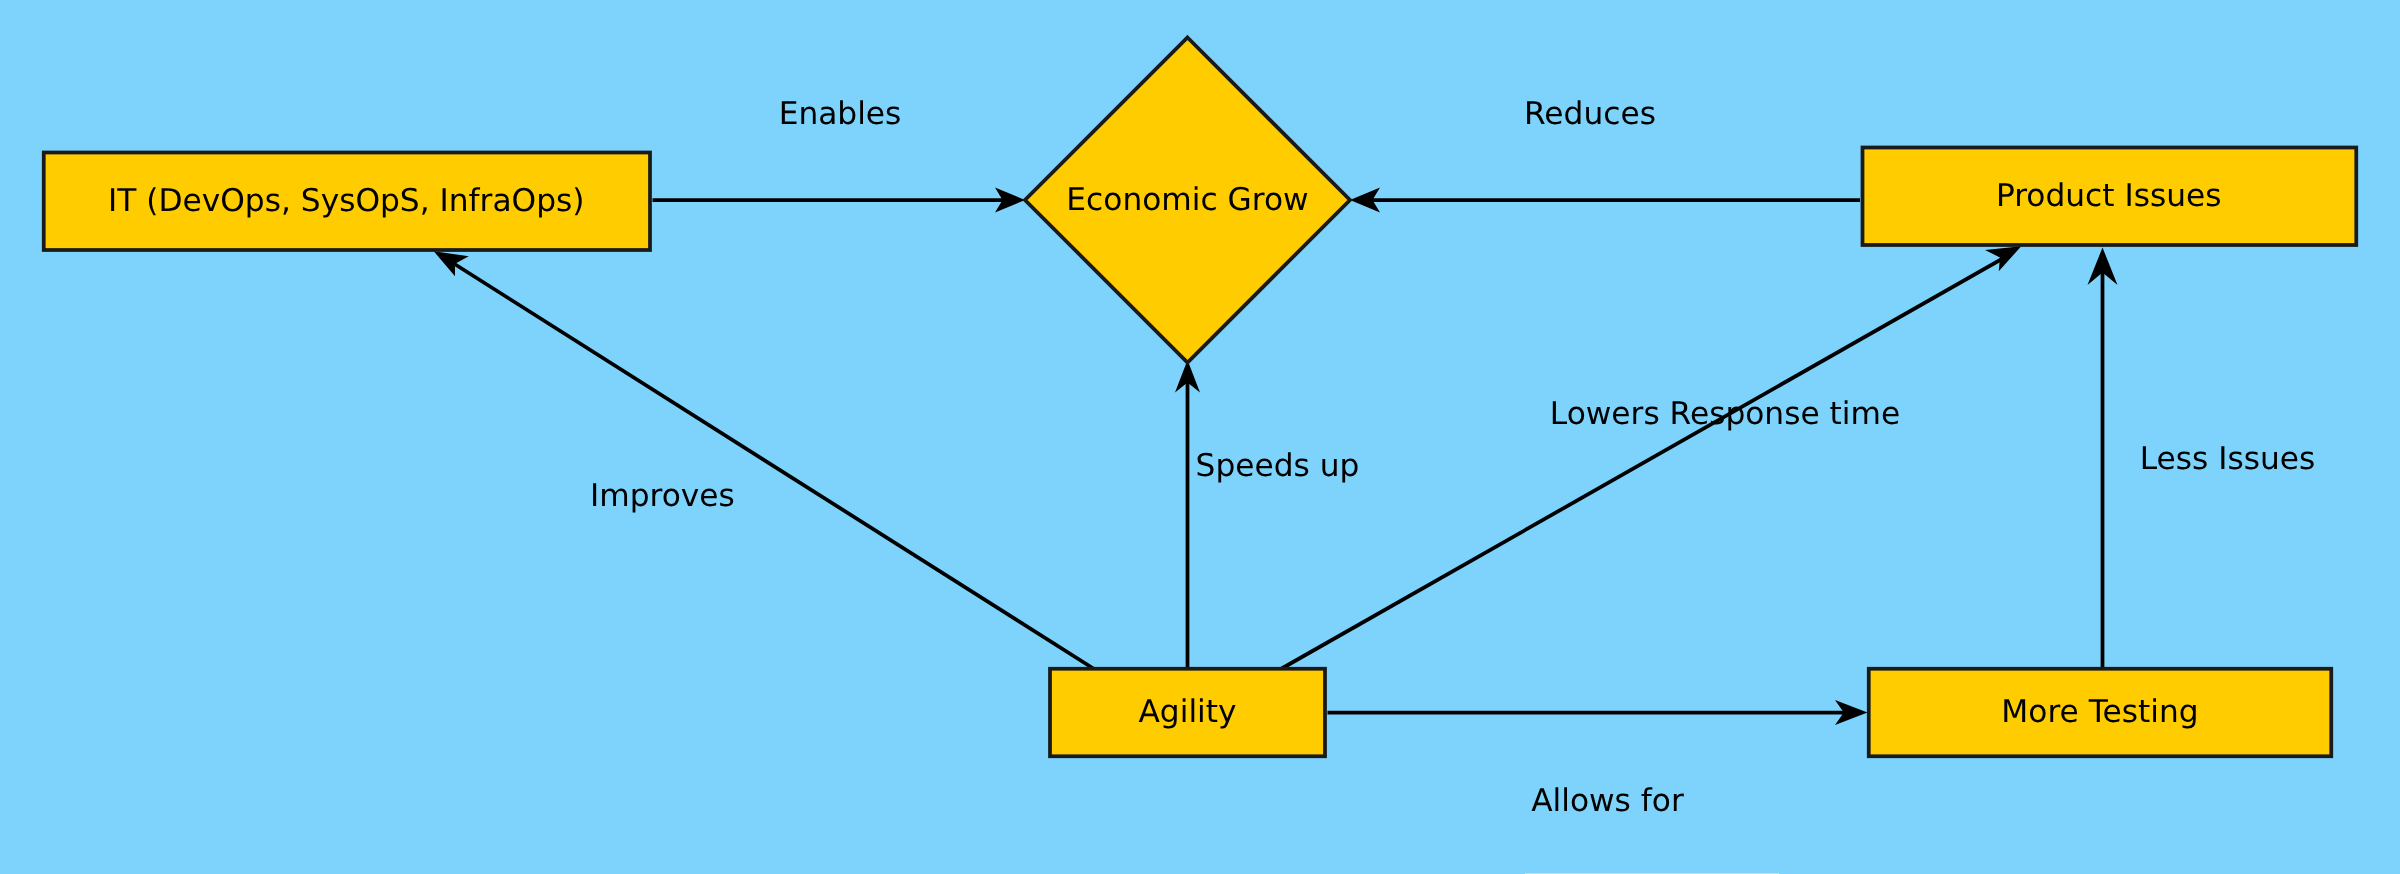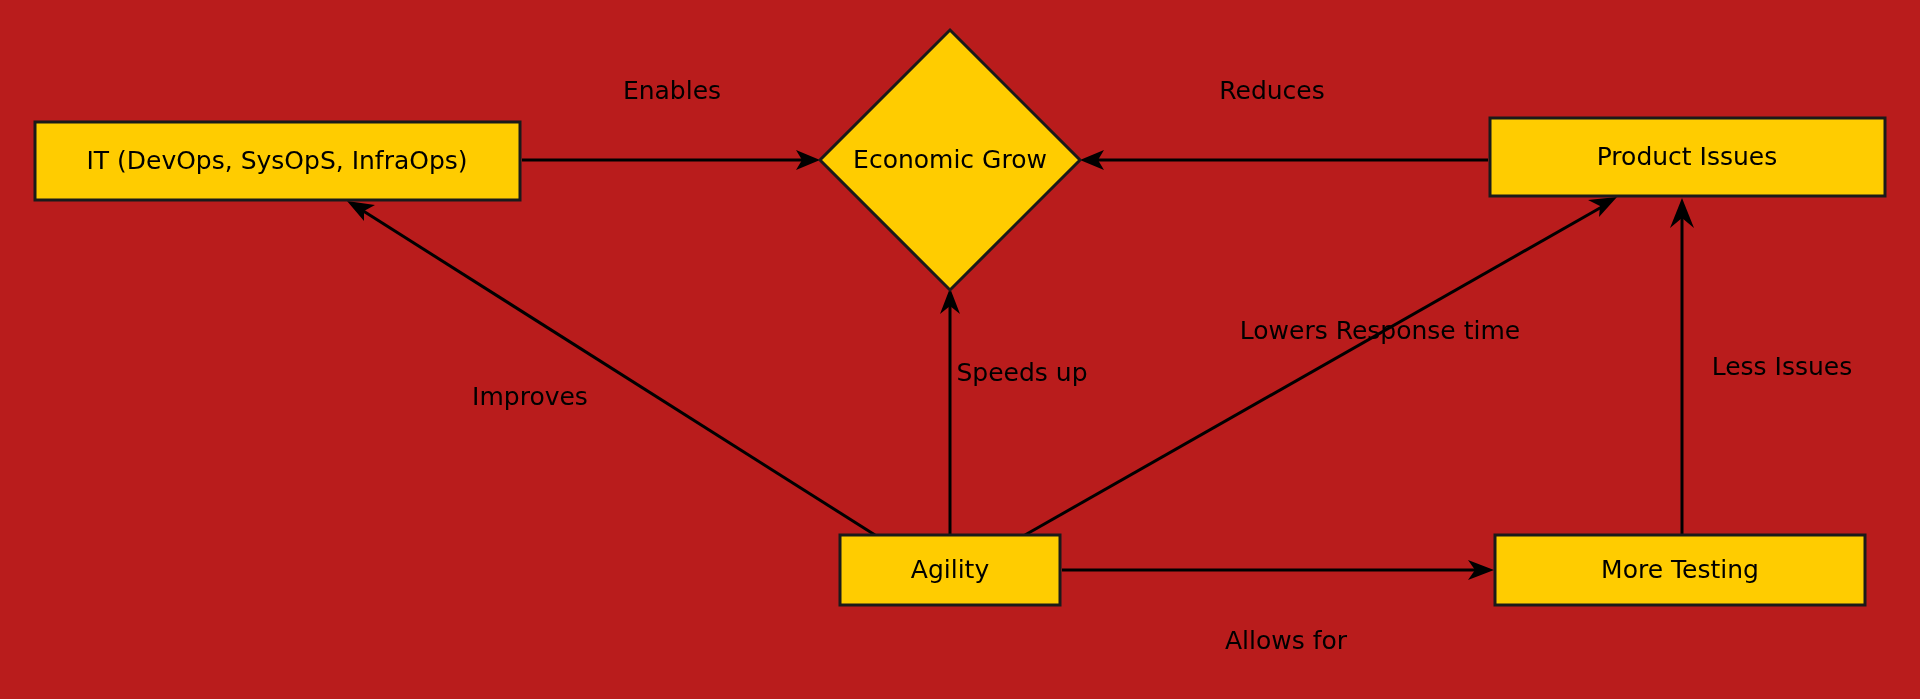--- a/index.html
+++ b/index.html
@@ -8,21 +8,21 @@
     padding: 0;
     background: #ffffff;
   }
   body {
     font-family: "DejaVu Sans", sans-serif;
   }
   #canvas {
     position: relative;
     width: 1920px;
     height: 699px;
-    background: #b91c1c;
+    background: #7dd3fc;
     overflow: hidden;
   }
   #diagram-svg {
     position: absolute;
     left: 0;
     top: 0;
     width: 1920px;
     height: 699px;
   }
   .node-shape {

